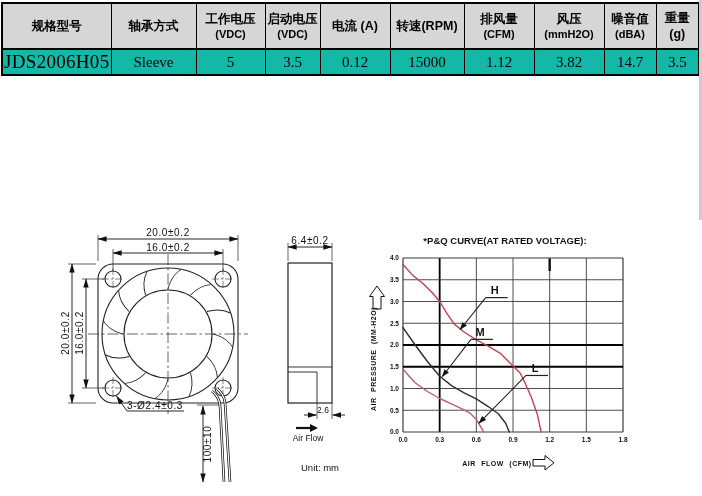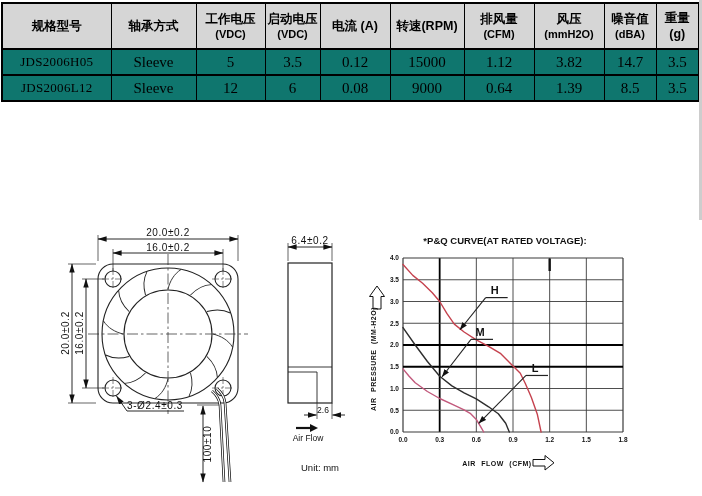--- a/index.html
+++ b/index.html
@@ -1,29 +1,29 @@
 <!DOCTYPE html>
 <html><head>
 <meta charset="utf-8">
 <style>
   html,body{margin:0;padding:0;background:#fff;}
   .canvas{position:relative;width:702px;height:496px;background:#ffffff;overflow:hidden;
           font-family:"Liberation Sans",sans-serif;}
   
   table.spec{border-collapse:collapse;position:absolute;left:1px;top:2px;table-layout:fixed;
-             border:2px solid #000;background:#0f766e;}
+             border:2px solid #000;background:#14b8a6;}
   .spec th,.spec td{border:1px solid #000;border-top-width:2px;border-bottom-width:2px;
              text-align:center;vertical-align:middle;padding:0;overflow:hidden;}
   .spec th{background:#d6d6d6;font:bold 12.5px "Liberation Sans",sans-serif;line-height:1.3;}
   .spec th .h2{font-size:11px;}
   .spec th .h2:empty{display:none;}
   .spec thead tr{height:46px;}
   .spec tbody tr{height:26px;}
   .spec td{font:15px "Liberation Serif",serif;color:#000;}
-  .spec td.model{font-size:13px;letter-spacing:.3px;}
+  .spec td.model{font-size:19px;letter-spacing:.3px;}
   .edge-strip{position:absolute;right:0;top:0;width:3px;height:220px;background:#cdcdcd;}
   
   #draw{position:absolute;left:60px;top:225px;}
   #chart{position:absolute;left:355px;top:228px;}
   svg text{fill:#111;}
   .dimtxt{font:10px "Liberation Sans",sans-serif;letter-spacing:.6px;}
   .dimtxt-s{font:8.5px "Liberation Sans",sans-serif;}
   .note{font:9.5px "Liberation Sans",sans-serif;}
   .ctitle{font:bold 9.5px "Liberation Sans",sans-serif;}
   .axlab{font:bold 7px "Liberation Sans",sans-serif;letter-spacing:.5px;word-spacing:3px;}
@@ -91,32 +91,20 @@
         <tr>
           <td class="model">JDS2006H05</td>
           <td>Sleeve</td>
           <td>5</td>
           <td>3.5</td>
           <td>0.12</td>
           <td>15000</td>
           <td>1.12</td>
           <td>3.82</td>
           <td>14.7</td>
-          <td>3.5</td>
-        </tr>
-        <tr>
-          <td class="model">JDS2006L12</td>
-          <td>Sleeve</td>
-          <td>12</td>
-          <td>6</td>
-          <td>0.08</td>
-          <td>9000</td>
-          <td>0.64</td>
-          <td>1.39</td>
-          <td>8.5</td>
           <td>3.5</td>
         </tr>
       </tbody>
   </table>
   <div class="edge-strip"></div>
 
   <svg id="draw" width="300" height="271" viewBox="0 0 300 271">
     <defs>
       <marker id="da" markerWidth="10" markerHeight="8" refX="8.6" refY="3" orient="auto-start-reverse" markerUnits="userSpaceOnUse">
         <path d="M0,0.3 L9,3 L0,5.7 Z" fill="#111"></path>

